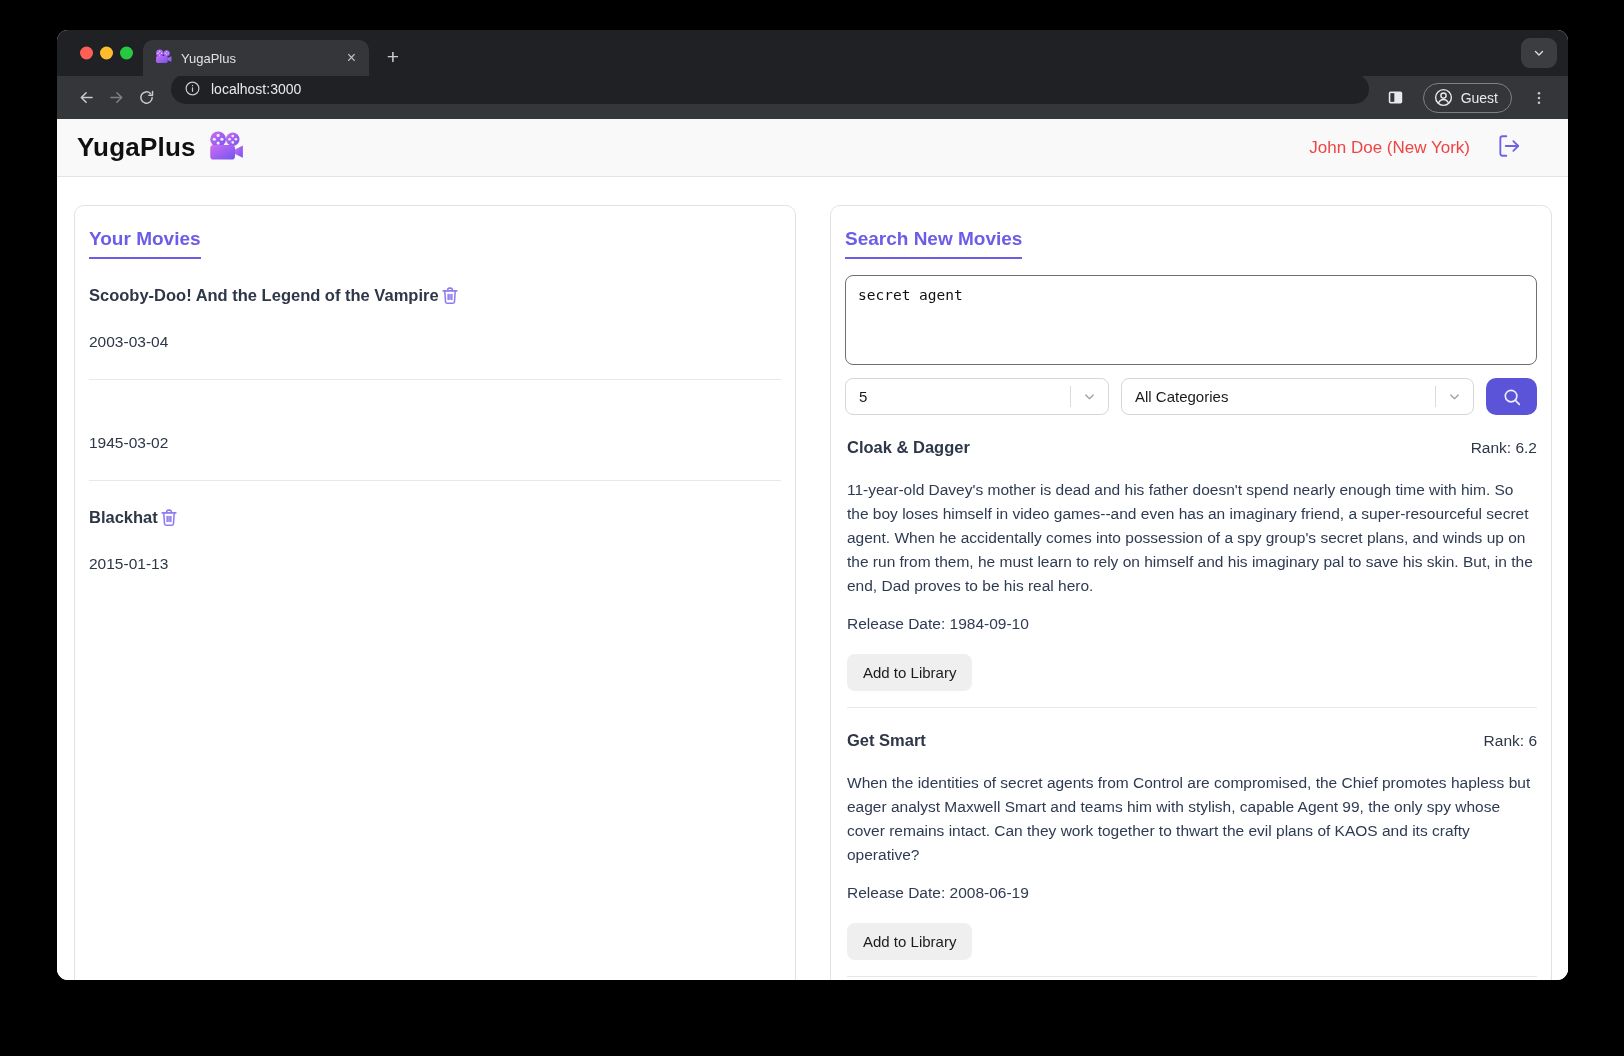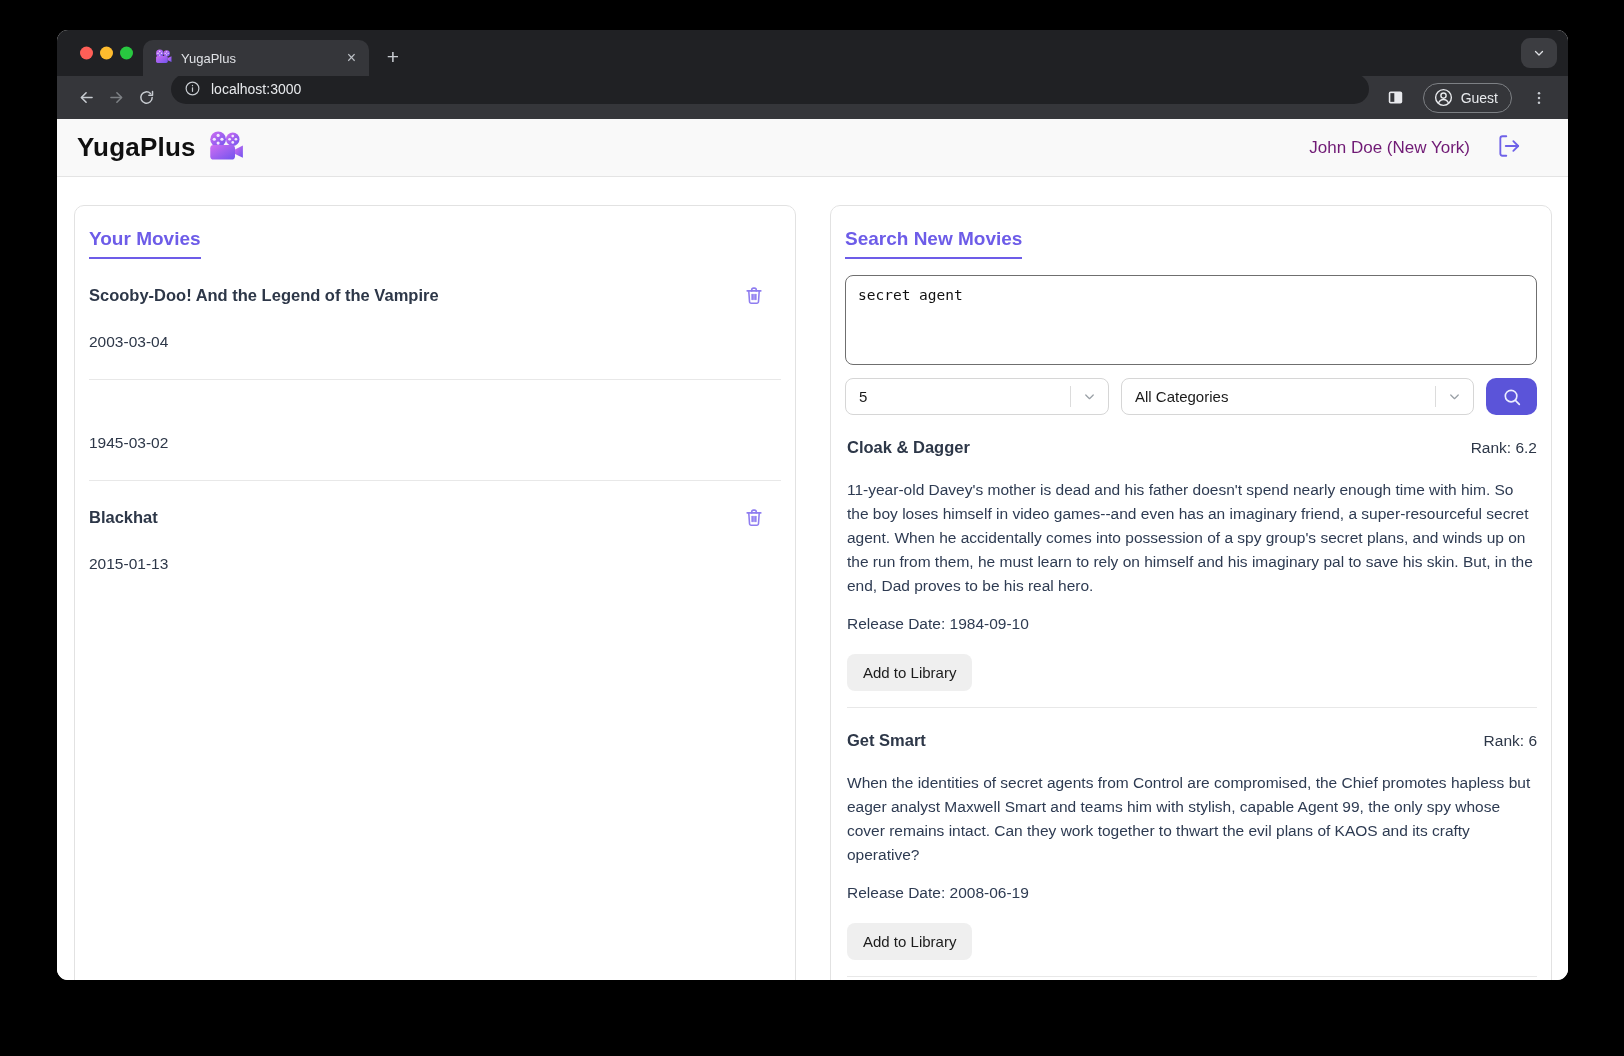--- a/index.html
+++ b/index.html
@@ -23,29 +23,29 @@
   .addressbar { flex:1; height:30px; background:#202124; border-radius:15px; margin:0 12px 18px 10px; display:flex; align-items:center; padding:0 13px; gap:10px; }
   .address-text { color:#e8eaed; font-size:14px; }
   .toolbar-right { display:flex; align-items:center; gap:12px; flex:0 0 auto; }
   .guest-pill { height:30px; border:1px solid #7d8084; border-radius:15px; display:flex; align-items:center; gap:7px; padding:0 13px 0 9px; color:#e8eaed; font-size:14px; }
 
   
   .app-header { height:58px; background:#f9f9f9; border-bottom:1px solid #e4e4e4; display:flex; align-items:center; justify-content:space-between; padding:0 24px 0 20px; }
   .brand { display:flex; align-items:center; gap:12px; }
   .brand-name { font-size:26px; font-weight:bold; color:#101010; letter-spacing:.2px; }
   .header-right { display:flex; align-items:center; gap:26px; padding-right:22px; }
-  .user-link { color:#701a75; font-size:17px; cursor:pointer; }
+  .user-link { color:#ef4444; font-size:17px; cursor:pointer; }
 
   .page { background:#fff; display:flex; gap:34px; padding:28px 16px 0 17px; height:845px; }
   .card { width:722px; border:1px solid #e2e2e2; border-radius:10px; padding:14px 14px 20px 14px; background:#fff; height:900px; }
   .section-title { display:inline-block; color:#6d5ce8; font-size:19px; font-weight:bold; border-bottom:2px solid #6d5ce8; padding-bottom:7px; margin:8px 0 0 0; }
 
   .movie-item { padding:27px 16px 28px 0; border-bottom:1px solid #e8e8e8; }
   .movie-item.last { border-bottom:none; }
-  .movie-top { display:flex; justify-content:space-between; align-items:flex-start; }
+  .movie-top { display:flex; justify-content:flex-start; align-items:flex-start; }
   .movie-title { font-size:16.5px; font-weight:bold; color:#2d3748; }
   .movie-date { margin-top:27px; font-size:15.5px; color:#2d3748; }
   .trash-btn { width:22px; height:22px; flex:0 0 auto; margin-top:-2px; cursor:pointer; }
 
   .search-box { margin-top:16px; width:100%; height:90px; border:1px solid #6f6f6f; border-radius:8px; padding:11px 12px; font-family:"DejaVu Sans Mono", monospace; font-size:14.5px; color:#111; resize:none; display:block; outline:none; background:#fff; }
   .controls { margin-top:13px; display:flex; gap:12px; height:37px; }
   .select { border:1px solid #d6d6d6; border-radius:8px; display:flex; align-items:center; padding-left:13px; font-size:15px; color:#1a1a1a; background:#fff; cursor:pointer; }
   .select-limit { width:264px; }
   .select-cat { flex:1; }
   .select .sep { margin-left:auto; width:1px; height:21px; background:#dcdcdc; }

